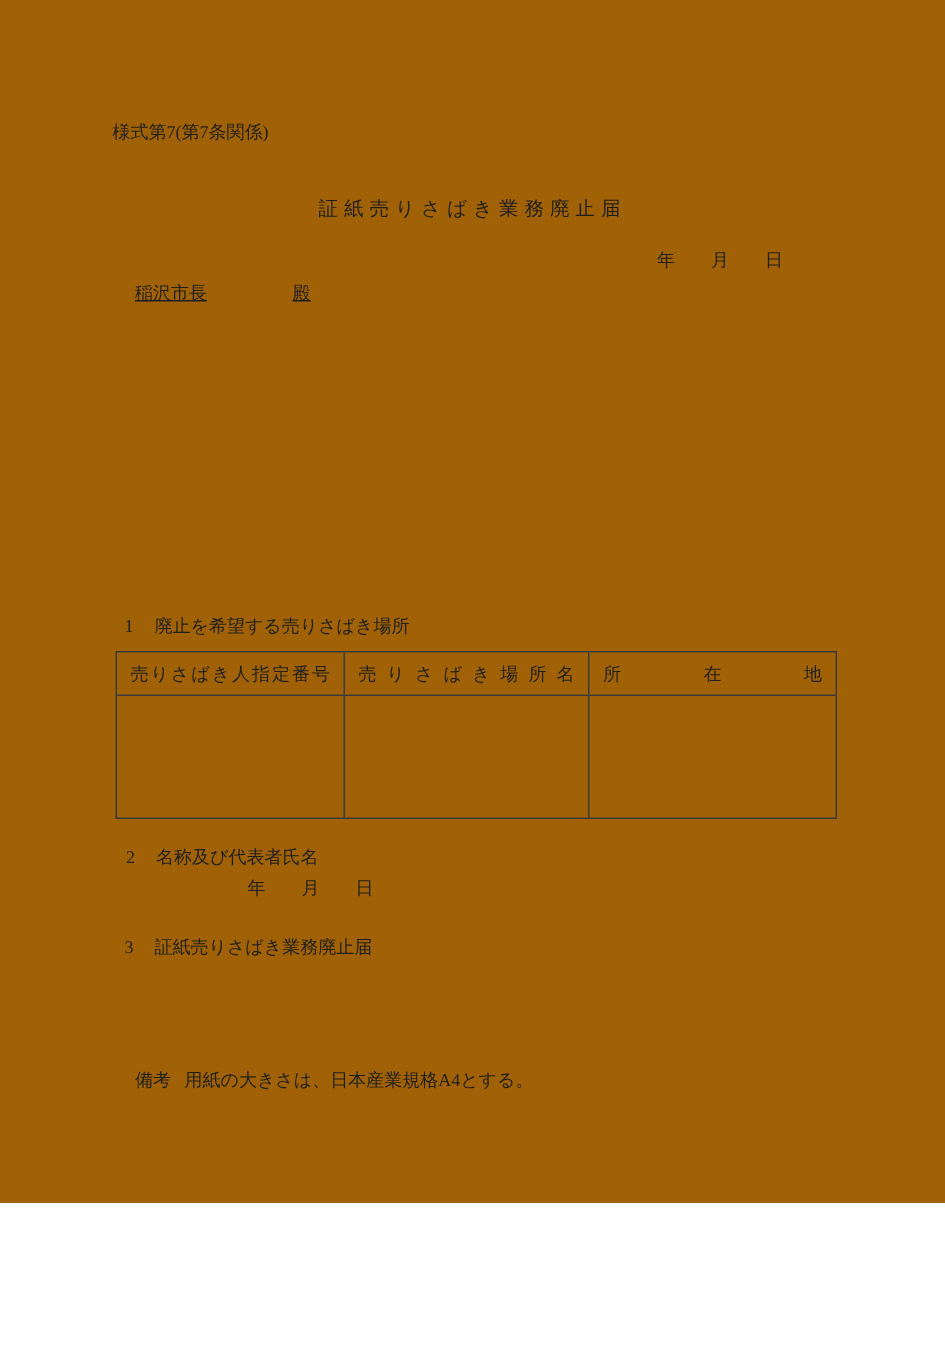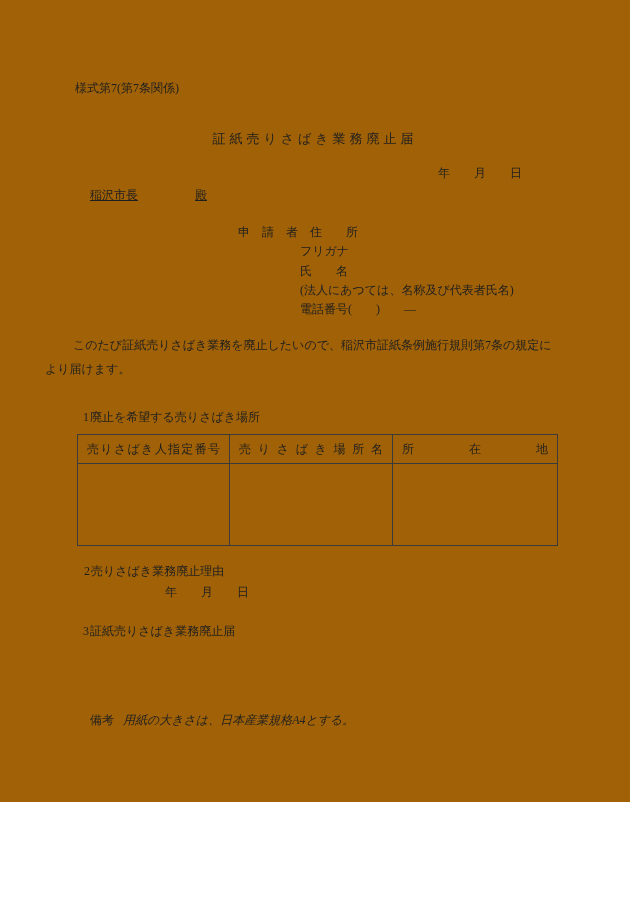--- a/index.html
+++ b/index.html
@@ -38,21 +38,21 @@
   .applicant .sub{padding-left:62px;}
 
   .body-par{
     left:45px;top:334px;width:515px;
     line-height:23.5px;
     text-indent:28px;
   }
 
   .sec-heading{display:flex;}
   .sec-heading .num{width:7px;}
-  .sec-heading .ttl{}
+  .sec-heading .ttl{margin-left:13px;}
 
   .sec1{left:83px;top:409px;}
   .sec2{left:84px;top:563px;}
   .sec2-date{left:165px;top:584px;}
   .sec3{left:83px;top:623px;}
 
   .notify-table{
     left:77px;top:434px;width:479px;
     border:1px solid #3a3a3a;
   }
@@ -66,46 +66,38 @@
   }
   .t-cell:last-child{border-right:none;}
   .t-cell.h{
     display:flex;
     justify-content:space-between;
     align-items:center;
     font-size:12px;
   }
 
   .remarks{left:90px;top:712px;}
-  .remarks .rtext{margin-left:9px;font-style:italic;}
+  .remarks .rtext{margin-left:9px;}
 </style>
 </head>
 <body>
 
 <div class="page">
 
   <div class="abs form-number">様式第7(第7条関係)</div>
 
   <div class="abs doc-title">証紙売りさばき業務廃止届</div>
 
   <div class="abs date-top">年　　月　　日</div>
 
   <div class="abs recipient-line">
     <span>稲沢市長</span><span class="honorific">殿</span>
   </div>
 
-  <div class="abs applicant">
-    <div>申　請　者　住　　所</div>
-    <div class="sub">フリガナ</div>
-    <div class="sub">氏　　名</div>
-    <div class="sub">(法人にあつては、名称及び代表者氏名)</div>
-    <div class="sub">電話番号(　　)　　―</div>
-  </div>
 
-  <div class="abs body-par">このたび証紙売りさばき業務を廃止したいので、稲沢市証紙条例施行規則第7条の規定により届けます。</div>
 
   <div class="abs sec1 sec-heading">
     <span class="num">1</span>
     <span class="ttl">廃止を希望する売りさばき場所</span>
   </div>
 
   <div class="abs notify-table">
     <div class="t-row head">
       <div class="t-cell h">
           <span>売</span>
@@ -137,21 +129,21 @@
     </div>
     <div class="t-row body">
       <div class="t-cell"></div>
       <div class="t-cell"></div>
       <div class="t-cell"></div>
     </div>
   </div>
 
   <div class="abs sec2 sec-heading">
     <span class="num">2</span>
-    <span class="ttl">売りさばき業務廃止理由</span>
+    <span class="ttl">名称及び代表者氏名</span>
   </div>
   <div class="abs sec2-date">年　　月　　日</div>
 
   <div class="abs sec3 sec-heading">
     <span class="num">3</span>
     <span class="ttl">証紙売りさばき業務廃止届</span>
   </div>
 
   <div class="abs remarks">
     <span>備考</span><span class="rtext">用紙の大きさは、日本産業規格A4とする。</span>

